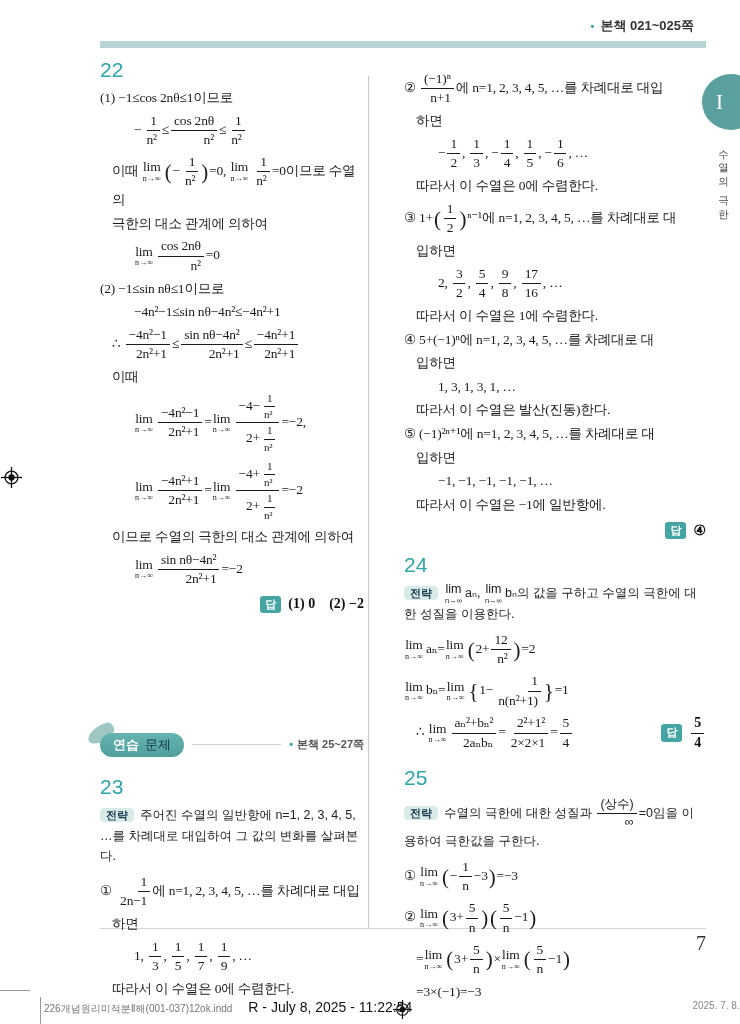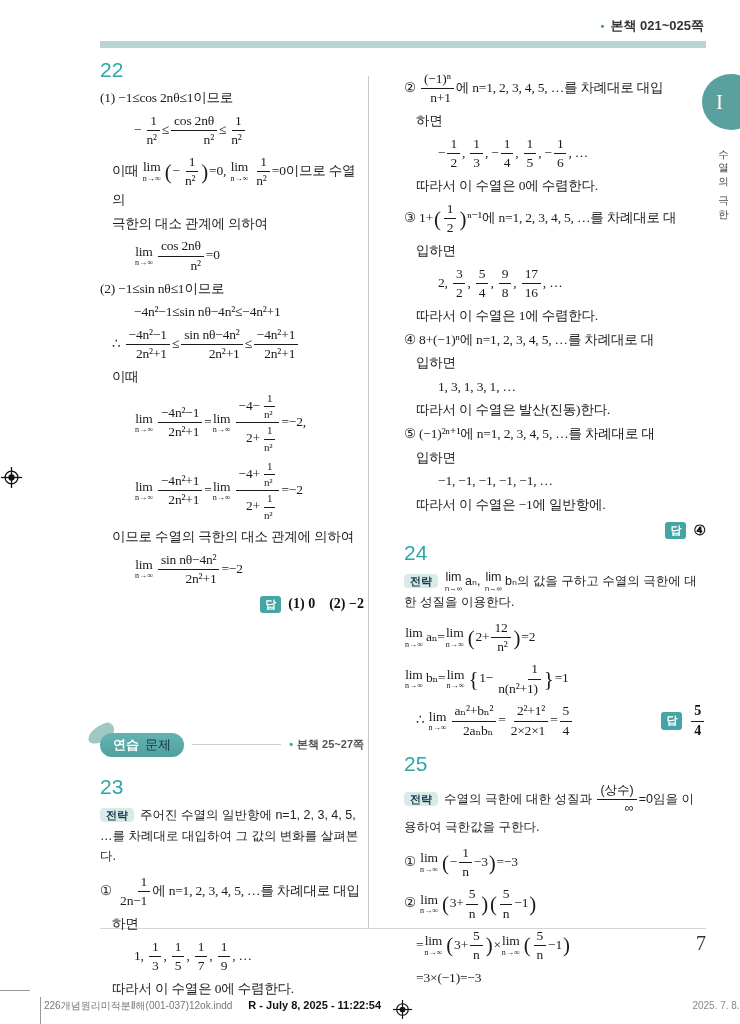--- a/index.html
+++ b/index.html
@@ -1,20 +1,20 @@
 <!DOCTYPE html>
 <html><head>
 <meta charset="utf-8">
 <style>
   html,body{margin:0;padding:0;background:#e8e8e8;}
   .page{width:740px;height:1024px;position:relative;background:#fff;overflow:hidden;
         font-family:"Liberation Sans","DejaVu Sans",sans-serif;color:#1b1b1b;}
 
   
-  .header-ref{position:absolute;top:17px;right:36px;font-size:13px;font-weight:bold;color:#333;}
+  .header-ref{position:absolute;top:17px;right:46px;font-size:13px;font-weight:bold;color:#333;}
   .header-ref .dot{color:#2fa6a6;font-size:11px;margin-right:6px;}
   .header-bar{position:absolute;top:41px;left:100px;right:34px;height:7px;background:#b7d3d3;}
 
   
   .chapter-circle{position:absolute;top:74px;right:-20px;width:58px;height:56px;border-radius:50%;
         background:#5aa09e;color:#fff;font-family:"Liberation Serif","DejaVu Serif",serif;
         font-size:21px;display:flex;align-items:center;padding-left:14px;box-sizing:border-box;}
   .chapter-title{position:absolute;top:142px;right:9px;writing-mode:vertical-rl;
         font-size:10.5px;color:#444;letter-spacing:3px;}
 
@@ -58,30 +58,30 @@
   .pp-b{color:#13324a;font-weight:normal;font-size:13px;}
   .practice-line{flex:1;height:1px;background:#cfcfcf;margin:0 8px;}
   .practice-ref{font-size:11px;font-weight:bold;color:#555;white-space:nowrap;}
   .practice-ref .dot{color:#2fa6a6;margin-right:4px;}
 
   .strategy{margin:0 0 6px 0;font-size:12.5px;color:#222;line-height:1.65;}
   .badge-strategy{background:#d9ebe9;color:#17384e;font-weight:bold;font-size:11px;
         padding:1px 6px;border-radius:4px;margin-right:6px;white-space:nowrap;}
 
   .problem{margin-bottom:12px;}
-  .mt14{margin-top:2px;} .mt18{margin-top:18px;}
+  .mt14{margin-top:14px;} .mt18{margin-top:18px;}
 
   .therefore-row{display:flex;align-items:center;justify-content:space-between;}
   .answer-inline{display:flex;align-items:center;gap:7px;}
 
   
   .page-number{position:absolute;top:932px;right:34px;font-family:"Liberation Serif","DejaVu Serif",serif;
         font-size:20px;color:#333;}
   .footer-file{position:absolute;left:44px;top:999px;font-size:10px;color:#777;white-space:nowrap;}
-  .footer-stamp{font-weight:bold;color:#111;font-size:11px;margin-left:16px;}
+  .footer-stamp{font-weight:normal;color:#111;font-size:14px;margin-left:16px;}
   .footer-date{position:absolute;top:1000px;right:-8px;font-size:10px;color:#888;white-space:nowrap;}
   .regmark{position:absolute;}
   .regmark.left{left:1px;top:467px;}
   .regmark.center{left:393px;top:1000px;}
   .cropmark-h{position:absolute;left:0;top:990px;width:30px;height:1px;background:#999;}
   .cropmark-v{position:absolute;left:40px;top:997px;width:1px;height:27px;background:#999;}
 </style>
 </head>
 <body>
 
@@ -279,21 +279,21 @@
             <span class="fnum">5</span>
             <span class="fden">4</span>
           </span>, <span class="frac">
             <span class="fnum">9</span>
             <span class="fden">8</span>
           </span>, <span class="frac">
             <span class="fnum">17</span>
             <span class="fden">16</span>
           </span>, …</div>
         <div class="math-line ind1">따라서 이 수열은 1에 수렴한다.</div>
-        <div class="math-line">④ 8+(−1)ⁿ에 n=1, 2, 3, 4, 5, …를 차례대로 대</div>
+        <div class="math-line">④ 5+(−1)ⁿ에 n=1, 2, 3, 4, 5, …를 차례대로 대</div>
         <div class="math-line ind1">입하면</div>
         <div class="math-line ind2">1, 3, 1, 3, 1, …</div>
         <div class="math-line ind1">따라서 이 수열은 발산(진동)한다.</div>
         <div class="math-line">⑤ (−1)²ⁿ⁺¹에 n=1, 2, 3, 4, 5, …를 차례대로 대</div>
         <div class="math-line ind1">입하면</div>
         <div class="math-line ind2">−1, −1, −1, −1, −1, …</div>
         <div class="math-line ind1">따라서 이 수열은 −1에 일반항에.</div>
       </div>
     <div class="answer-row">
       <span class="badge-answer">답</span>

